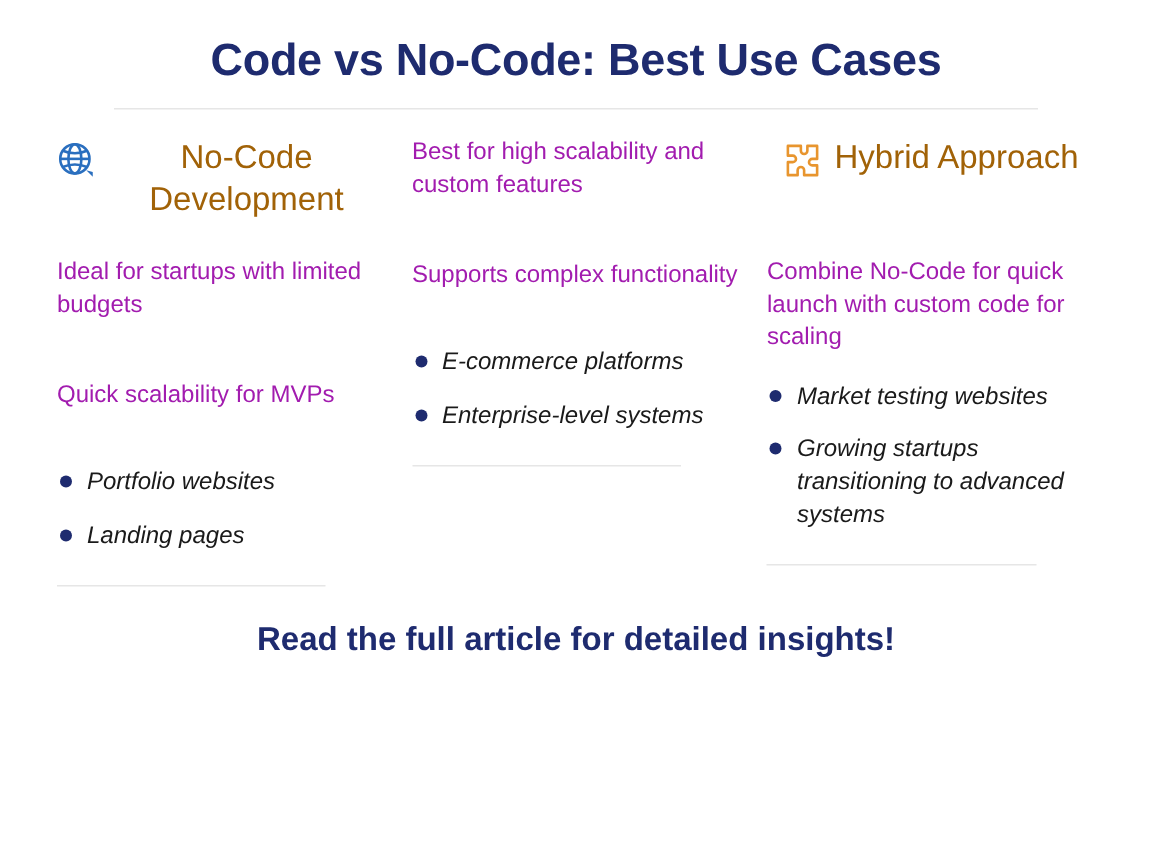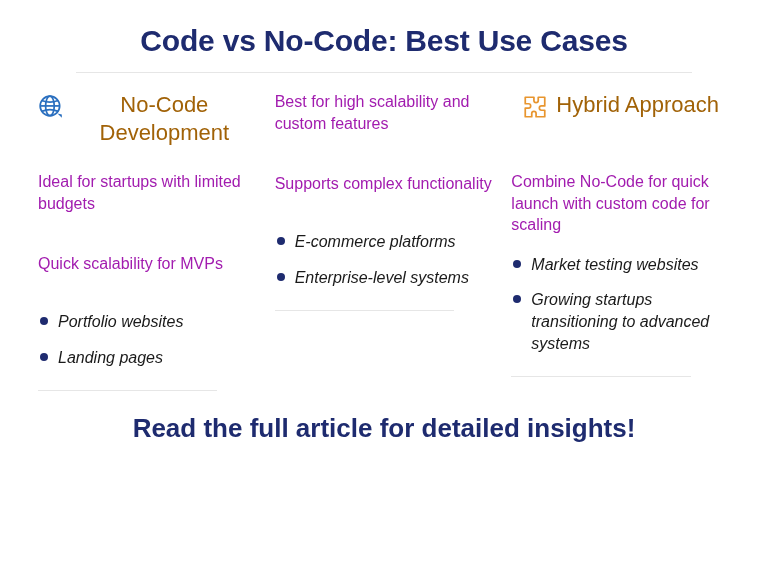--- a/index.html
+++ b/index.html
@@ -85,21 +85,21 @@
       margin-top: 6px;
     }
     .hr-col {
       width: 82%;
       margin: 8px 0 0 0;
       border: none;
       border-top: 1.5px solid #e6e6e6;
     }
     .cta {
       text-align: center;
-      font-size: 26px;
+      font-size: 22px;
       font-weight: 800;
       color: #1e2b6f;
       margin-top: 22px;
     }
   </style>
 </head>
 <body>
 
 <h1 class="page-title">Code vs No-Code: Best Use Cases</h1>
 <hr class="hr-top">

